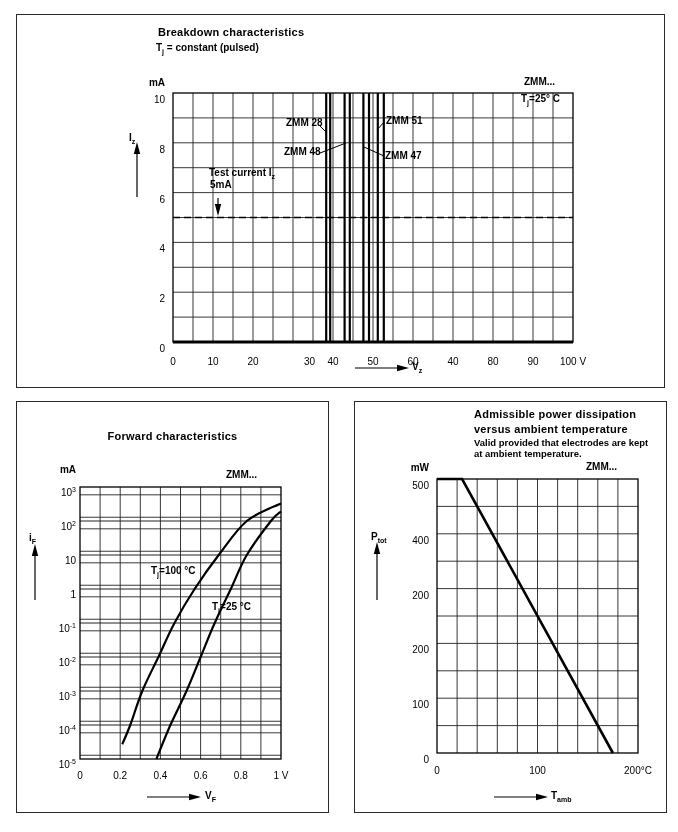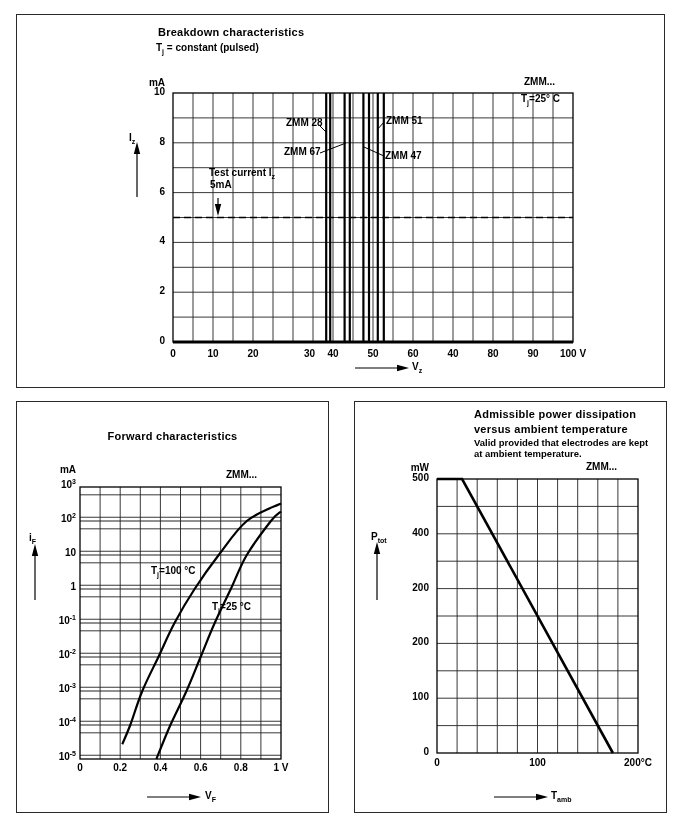--- a/index.html
+++ b/index.html
@@ -5,21 +5,21 @@
   html,body{margin:0;padding:0;background:#fff;}
   #page{position:relative;width:678px;height:832px;background:#ffffff;
         font-family:"Liberation Sans",sans-serif;color:#000;overflow:hidden;}
   .panel{position:absolute;border:1.6px solid #2a2a2a;background:transparent;box-sizing:border-box;}
   #chart-svg{position:absolute;left:0;top:0;}
   .lbl{position:absolute;font-size:10px;font-weight:bold;white-space:nowrap;line-height:11px;}
   .title{position:absolute;font-size:11px;font-weight:bold;letter-spacing:.25px;white-space:nowrap;line-height:13px;}
   .center{text-align:center;margin-top:16px;}
   .right{text-align:right;}
   .small{position:absolute;font-size:9.5px;font-weight:bold;white-space:nowrap;line-height:11px;text-align:center;}
-  .tick{position:absolute;font-size:10px;font-weight:bold;white-space:nowrap;line-height:11px;}
+  .tick{position:absolute;font-size:10px;font-weight:normal;white-space:nowrap;line-height:11px;margin-top:8px;}
   sub{font-size:7px;line-height:0;}
   sup{font-size:7px;line-height:0;}
 </style>
 </head>
 <body>
 
 <div id="page">
 
   <div class="panel" style="left:16px;top:14px;width:649px;height:374px;"></div>
   <div class="panel" style="left:16px;top:401px;width:313px;height:412px;"></div>
@@ -144,21 +144,21 @@
   <div class="lbl" style="left:156px;top:42px;"><span>T</span><sub>j</sub><span> = constant (pulsed)</span></div>
   <div class="lbl right" style="left:125px;top:77px;width:40px;">mA</div>
   <div class="lbl" style="left:524px;top:76px;">ZMM...</div>
   <div class="lbl" style="left:521px;top:93px;"><span>T</span><sub>j</sub><span>=25° C</span></div>
   <div class="lbl" style="left:209px;top:167px;"><span>Test current I</span><sub>z</sub></div>
   <div class="lbl" style="left:210px;top:179px;">5mA</div>
   <div class="lbl" style="left:129px;top:132px;"><span>I</span><sub>z</sub></div>
   <div class="lbl" style="left:412px;top:361px;"><span>V</span><sub>z</sub></div>
   <div class="lbl" style="left:286px;top:117px;">ZMM 28</div>
   <div class="lbl" style="left:386px;top:115px;">ZMM 51</div>
-  <div class="lbl" style="left:284px;top:146px;">ZMM 67</div>
+  <div class="lbl" style="left:284px;top:146px;">ZMM 48</div>
   <div class="lbl" style="left:385px;top:150px;">ZMM 47</div>
 
   <div class="title center" style="left:16px;top:414px;width:313px;">Forward characteristics</div>
   <div class="lbl right" style="left:34px;top:464px;width:42px;">mA</div>
   <div class="lbl" style="left:226px;top:469px;">ZMM...</div>
   <div class="lbl" style="left:29px;top:532px;"><span>i</span><sub>F</sub></div>
   <div class="lbl" style="left:151px;top:565px;"><span>T</span><sub>j</sub><span>=100 °C</span></div>
   <div class="lbl" style="left:212px;top:601px;"><span>T</span><sub>j</sub><span>=25 °C</span></div>
   <div class="lbl" style="left:205px;top:790px;"><span>V</span><sub>F</sub></div>
 

